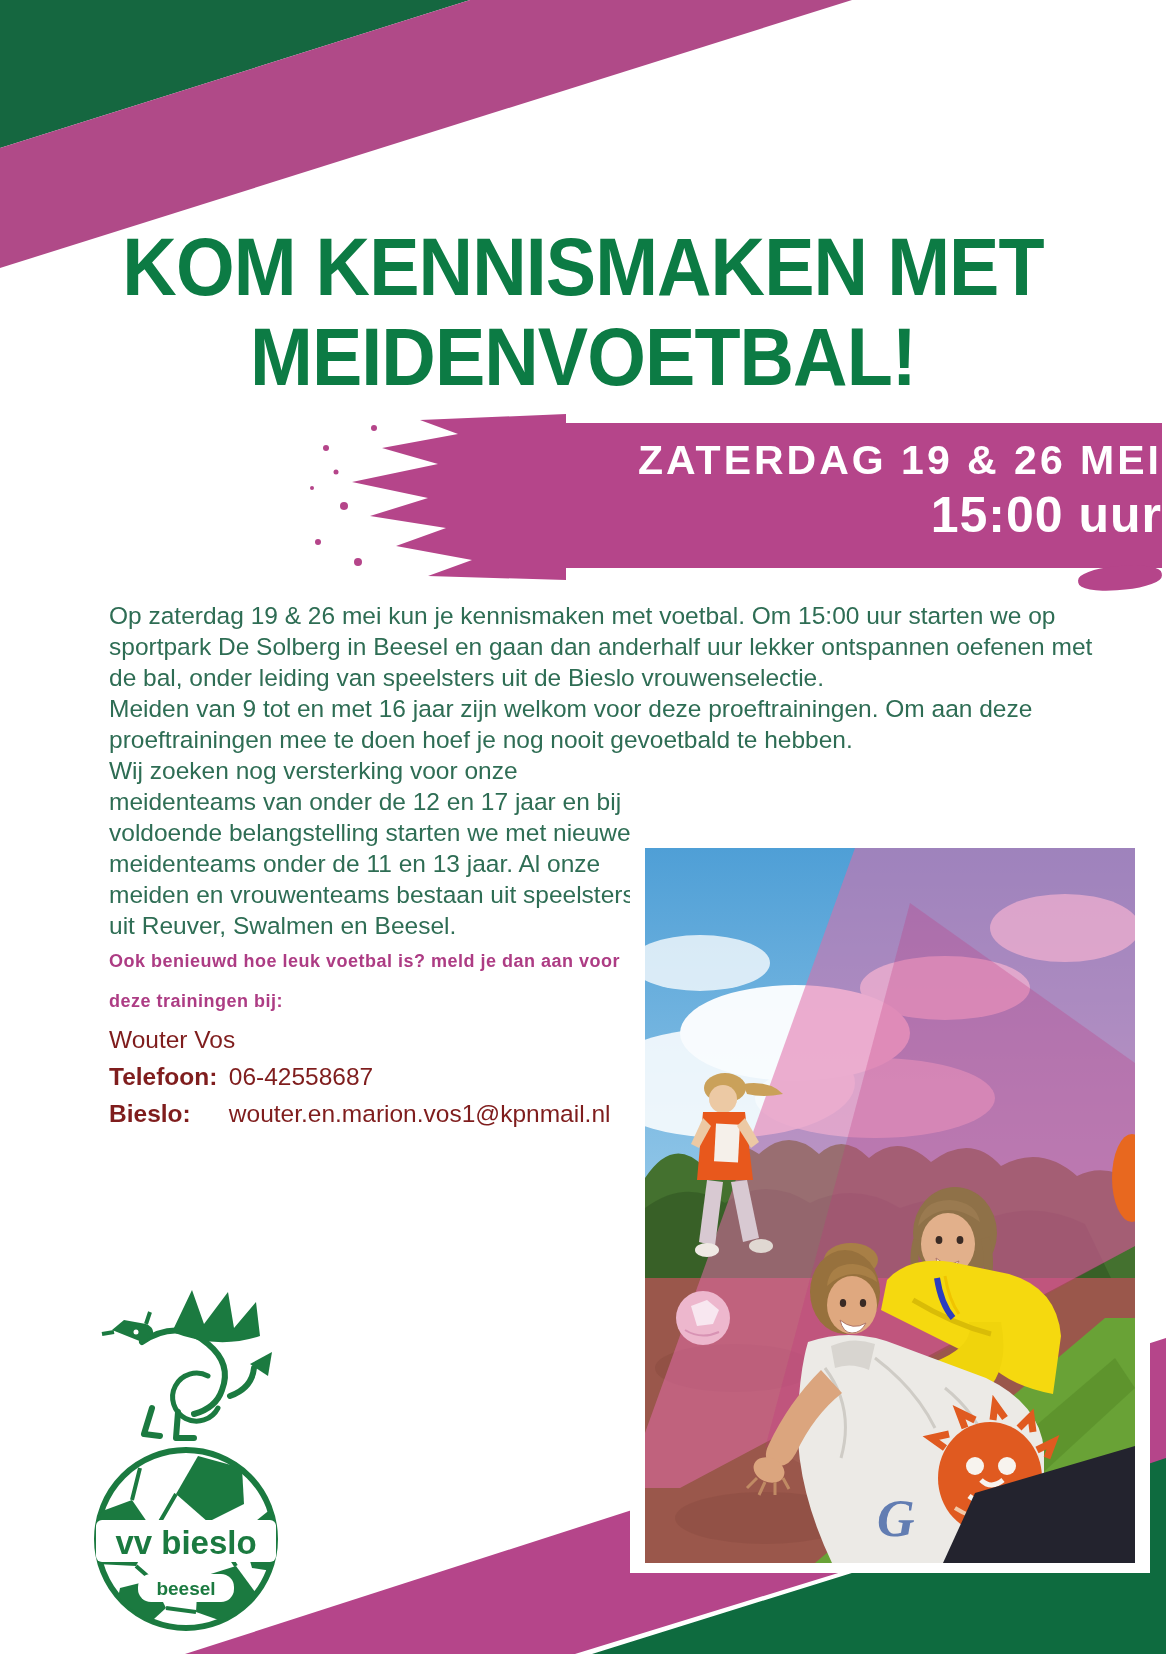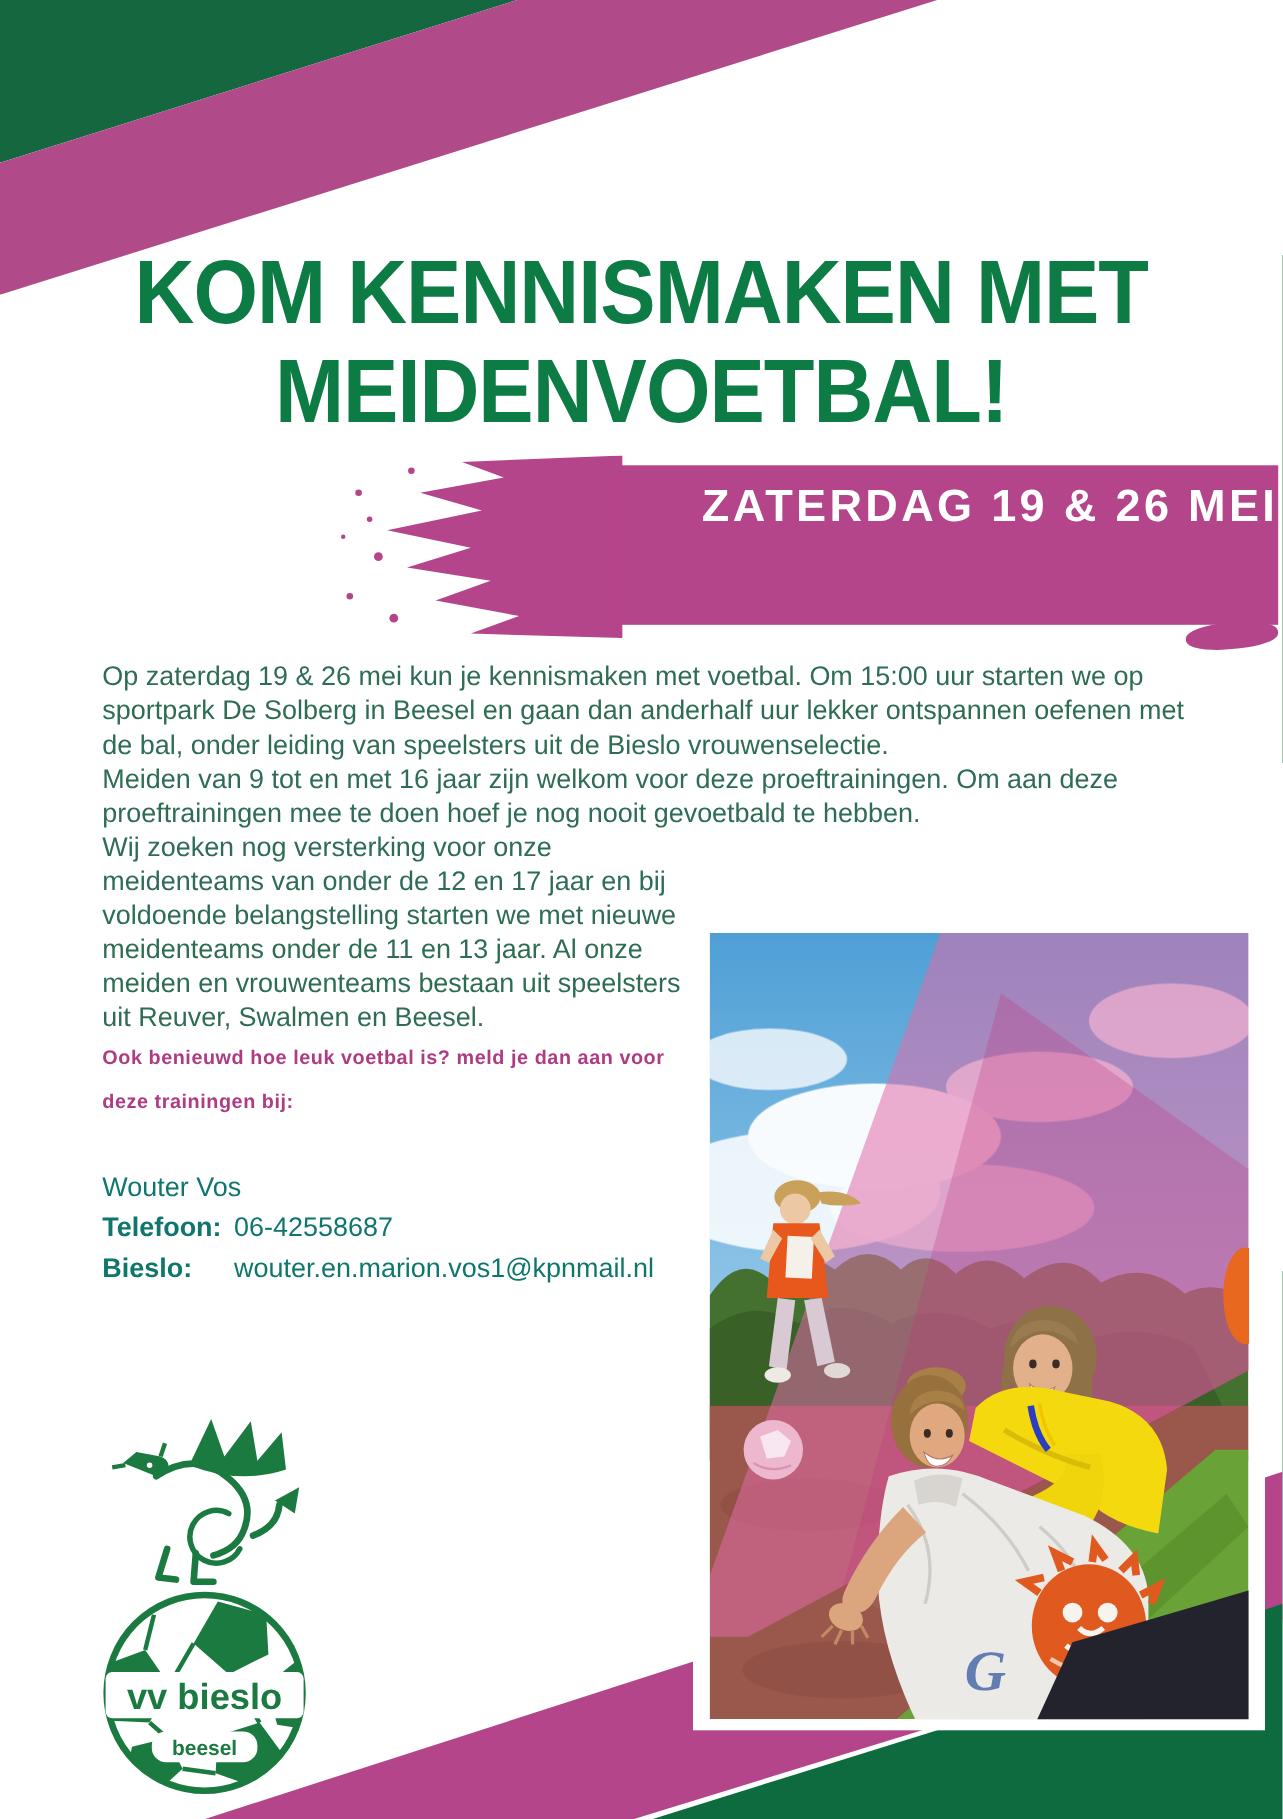--- a/index.html
+++ b/index.html
@@ -23,27 +23,27 @@
   }
   
   .banner{left:300px;top:420px;width:862px;height:148px;}
   .banner-rect{left:250px;top:3px;right:0;bottom:0;background:#b5458a;}
   .banner-brush{left:0;top:-6px;width:266px;height:166px;}
   .banner-drip{left:778px;top:146px;width:84px;height:24px;background:#b5458a;border-radius:45%;transform:rotate(-5deg);}
   .banner-text{left:0;top:14px;width:100%;text-align:right;box-sizing:border-box;color:#ffffff;}
   .banner-line1{font-size:41px;font-weight:bold;letter-spacing:3px;line-height:52px;}
   .banner-line2{font-size:50px;font-weight:bold;letter-spacing:1px;line-height:58px;}
   
-  .copy{left:93px;top:600px;width:1000px;color:#2e6d54;font-size:24.5px;line-height:31px;}
+  .copy{left:109px;top:600px;width:1000px;color:#2e6d54;font-size:24.5px;line-height:31px;}
   .copy p{margin:0;}
   .p1{margin-bottom:29px;}
   .p2{margin-bottom:28px;}
   .p3{width:530px;margin-bottom:19px;}
   .cta{width:530px;color:#ad3c84;font-weight:bold;font-size:18px;line-height:40px;margin-bottom:23px;letter-spacing:0.5px;}
-  .contact{color:#0f766e;line-height:37px;margin-top:40px;}
+  .contact{color:#7f1d1d;line-height:37px;}
   .contact .row{white-space:nowrap;}
   .contact .lbl{display:inline-block;min-width:113px;font-weight:bold;}
   
   .photo-frame{left:630px;top:833px;width:520px;height:740px;background:#ffffff;}
   .photo{left:645px;top:848px;width:490px;height:715px;overflow:hidden;}
   .photo svg{display:block;}
   
   .logo{left:80px;top:1278px;width:214px;height:356px;}
 </style>
 </head>
@@ -67,20 +67,21 @@
     <circle cx="44" cy="92" r="4" fill="#b5458a"></circle>
     <circle cx="18" cy="128" r="3" fill="#b5458a"></circle>
     <circle cx="58" cy="148" r="4" fill="#b5458a"></circle>
     <circle cx="36" cy="58" r="2.5" fill="#b5458a"></circle>
     <circle cx="74" cy="14" r="3" fill="#b5458a"></circle>
     <circle cx="12" cy="74" r="2" fill="#b5458a"></circle>
   </svg>
   <div class="abs banner-drip"></div>
   <div class="abs banner-text">
     <div class="banner-line1">ZATERDAG 19 &amp; 26 MEI</div>
+    <div class="banner-line2">15:00 uur</div>
   </div>
 </div>
 
 <div class="abs copy">
   <p class="p1">Op zaterdag 19 &amp; 26 mei kun je kennismaken met voetbal. Om 15:00 uur starten we op sportpark De Solberg in Beesel en gaan dan anderhalf uur lekker ontspannen oefenen met de bal, onder leiding van speelsters uit de Bieslo vrouwenselectie.</p>
   <p class="p2">Meiden van 9 tot en met 16 jaar zijn welkom voor deze proeftrainingen. Om aan deze proeftrainingen mee te doen hoef je nog nooit gevoetbald te hebben.</p>
   <p class="p3">Wij zoeken nog versterking voor onze meidenteams van onder de 12 en 17 jaar en bij voldoende belangstelling starten we met nieuwe meidenteams onder de 11 en 13 jaar. Al onze meiden en vrouwenteams bestaan uit speelsters uit Reuver, Swalmen en Beesel.</p>
   <p class="cta">Ook benieuwd hoe leuk voetbal is? meld je dan aan voor deze trainingen bij:</p>
   <div class="contact">
     <div class="row">Wouter Vos</div>

